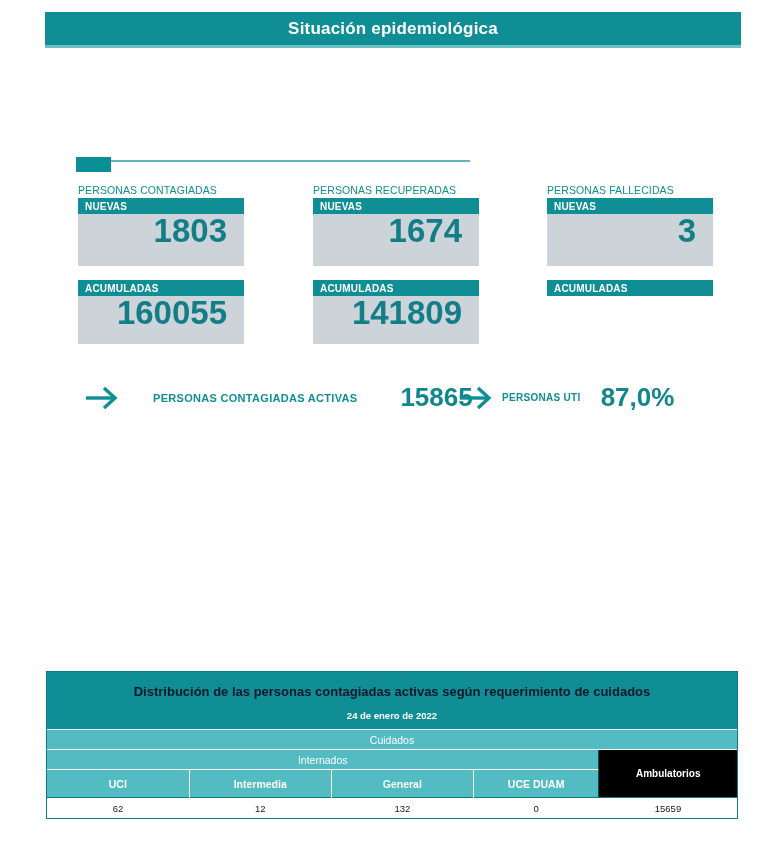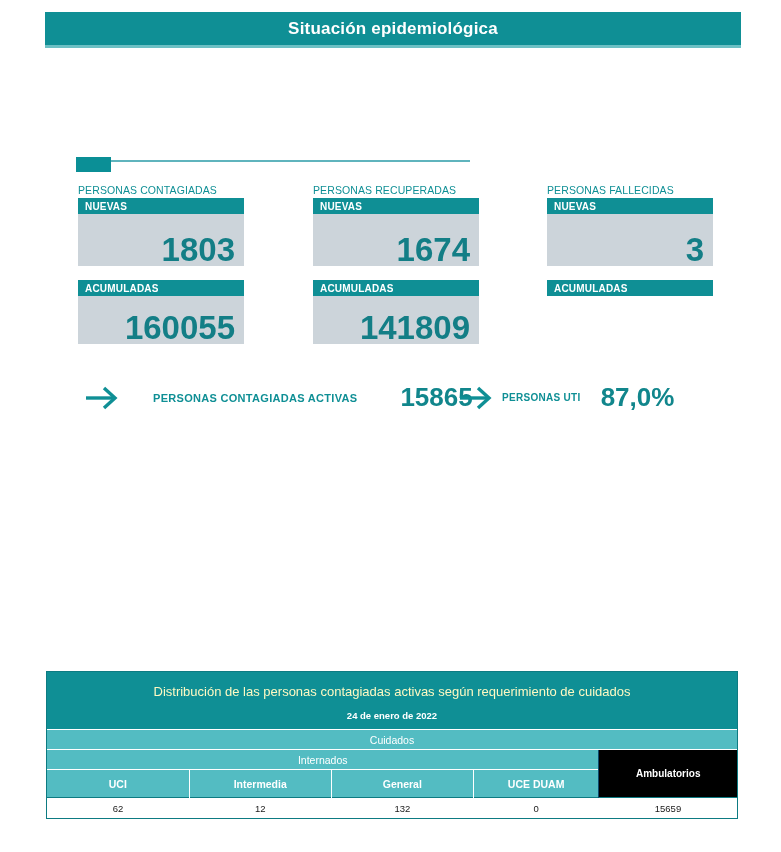--- a/index.html
+++ b/index.html
@@ -101,23 +101,23 @@
   .stat-card .card-head-text {
     color: #ffffff;
     font-size: 10px;
     font-weight: bold;
     letter-spacing: 0.2px;
   }
   .stat-card .card-body {
     background: #ccd4da;
     height: 52px;
     display: flex;
-    align-items: flex-end;
+    align-items: flex-start;
     justify-content: flex-end;
-    padding-right: 9px;
+    padding-right: 17px;
     box-sizing: border-box;
   }
   .stat-card .card-value {
     color: #137e86;
     font-size: 33px;
     font-weight: bold;
     line-height: 1;
   }
   .stat-card.acum .card-body {
     height: 48px;
@@ -171,23 +171,23 @@
     border-collapse: collapse;
     table-layout: fixed;
   }
   table.dist-table td {
     padding: 0;
     text-align: center;
     vertical-align: middle;
   }
   .tbl-title-cell {
     background: #0f8f95;
-    color: #fef9c3;
+    color: #0f172a;
     font-size: 13px;
-    font-weight: normal;
+    font-weight: bold;
     height: 28px;
     padding-top: 5px !important;
   }
   .tbl-sub-cell {
     background: #0f8f95;
     color: #ffffff;
     font-size: 9.5px;
     font-weight: bold;
     height: 20px;
     padding-bottom: 4px !important;

